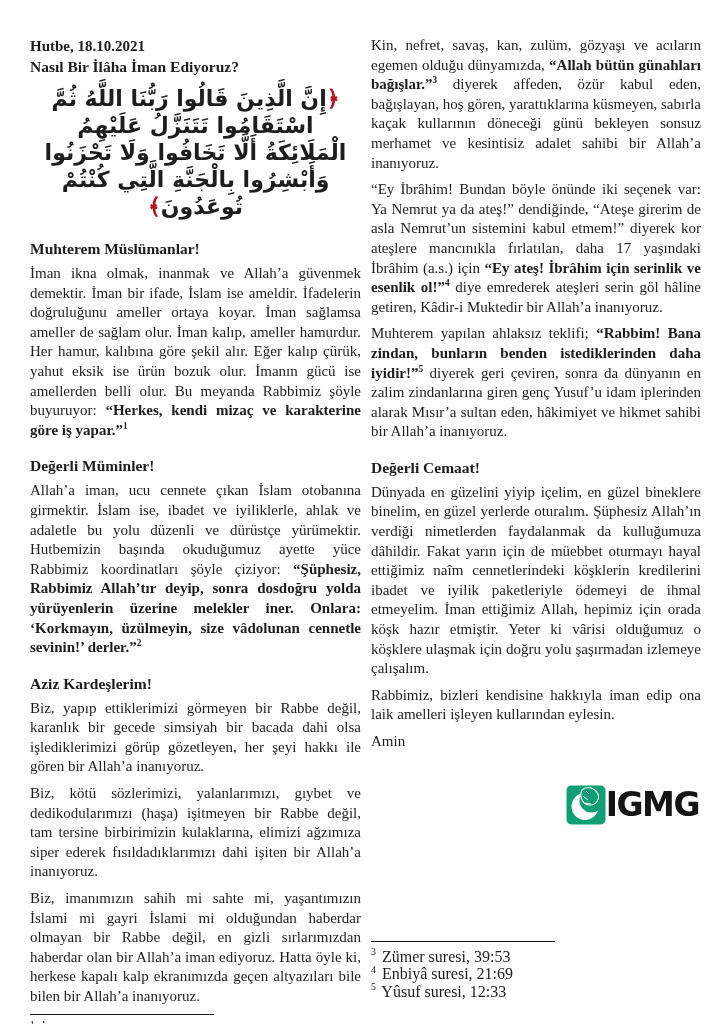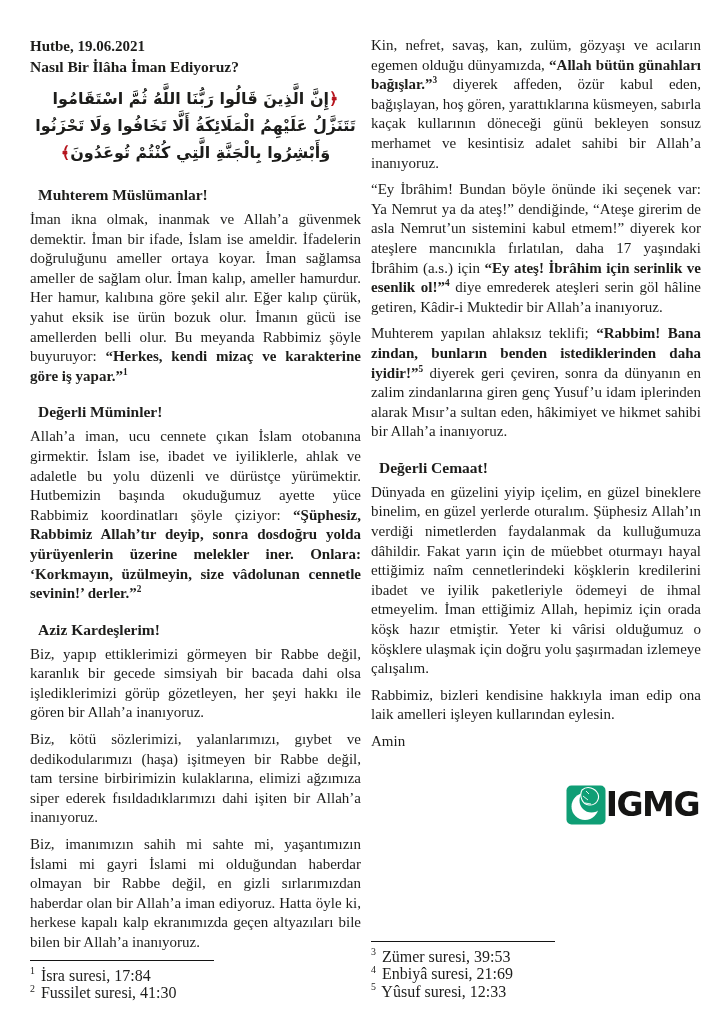--- a/index.html
+++ b/index.html
@@ -27,28 +27,28 @@
   .col-right{left:371px;width:330px;}
 
   .date{font-weight:bold;font-size:15px;line-height:20px;}
   .title{font-weight:bold;font-size:15.5px;line-height:21px;}
 
   .arabic{
     direction:rtl;
     text-align:center;
     font-family:"DejaVu Sans",sans-serif;
     font-weight:bold;
-    font-size:16px;
+    font-size:22px;
     line-height:27px;
     margin:8px 0 10px 0;
     padding:0 4px;
   }
   .red{color:var(--accent-red);}
 
-  .heading{font-weight:bold;font-size:15.5px;line-height:20px;margin:9px 0 5px 8px;}
+  .heading{font-weight:bold;font-size:15.5px;line-height:20px;margin:9px 0 5px 0;}
 
   p.body{
     font-size:15px;
     line-height:19.6px;
     text-align:justify;
     margin:0 0 7px 0;
   }
   .b{font-weight:bold;}
   sup{font-size:0.62em;vertical-align:super;line-height:0;}
 
@@ -66,21 +66,21 @@
     font-size:33px;
     letter-spacing:-1.5px;
     color:#151514;
   }
 </style>
 </head>
 <body>
 
 <div class="page">
   <div class="col col-left" id="col-left">
-      <div class="date">Hutbe, 19.06.2021</div>
+      <div class="date">Hutbe, 18.10.2021</div>
       <div class="title">Nasıl Bir İlâha İman Ediyoruz?</div>
       <div class="arabic" dir="rtl"><span class="red">﴿</span><span>إِنَّ الَّذِينَ قَالُوا رَبُّنَا اللَّهُ ثُمَّ اسْتَقَامُوا تَتَنَزَّلُ عَلَيْهِمُ الْمَلَائِكَةُ أَلَّا تَخَافُوا وَلَا تَحْزَنُوا وَأَبْشِرُوا بِالْجَنَّةِ الَّتِي كُنْتُمْ تُوعَدُونَ</span><span class="red">﴾</span></div>
       <div class="heading">Muhterem Müslümanlar!</div>
       <p class="body"><span>İman ikna olmak, inanmak ve Allah’a güvenmek demektir. İman bir ifade, İslam ise ameldir. İfadelerin doğruluğunu ameller ortaya koyar. İman sağlamsa ameller de sağlam olur. İman kalıp, ameller hamurdur. Her hamur, kalıbına göre şekil alır. Eğer kalıp çürük, yahut eksik ise ürün bozuk olur. İmanın gücü ise amellerden belli olur. Bu meyanda Rabbimiz şöyle buyuruyor: </span><span class="b">“Herkes, kendi mizaç ve karakterine göre iş yapar.”</span><sup class="b">1</sup></p>
       <div class="heading">Değerli Müminler!</div>
       <p class="body"><span>Allah’a iman, ucu cennete çıkan İslam otobanına girmektir. İslam ise, ibadet ve iyiliklerle, ahlak ve adaletle bu yolu düzenli ve dürüstçe yürümektir. Hutbemizin başında okuduğumuz ayette yüce Rabbimiz koordinatları şöyle çiziyor: </span><span class="b">“Şüphesiz, Rabbimiz Allah’tır deyip, sonra dosdoğru yolda yürüyenlerin üzerine melekler iner. Onlara: ‘Korkmayın, üzülmeyin, size vâdolunan cennetle sevinin!’ derler.”</span><sup class="b">2</sup></p>
       <div class="heading">Aziz Kardeşlerim!</div>
       <p class="body"><span>Biz, yapıp ettiklerimizi görmeyen bir Rabbe değil, karanlık bir gecede simsiyah bir bacada dahi olsa işlediklerimizi görüp gözetleyen, her şeyi hakkı ile gören bir Allah’a inanıyoruz.</span></p>
       <p class="body"><span>Biz, kötü sözlerimizi, yalanlarımızı, gıybet ve dedikodularımızı (haşa) işitmeyen bir Rabbe değil, tam tersine birbirimizin kulaklarına, elimizi ağzımıza siper ederek fısıldadıklarımızı dahi işiten bir Allah’a inanıyoruz.</span></p>
       <p class="body"><span>Biz, imanımızın sahih mi sahte mi, yaşantımızın İslami mi gayri İslami mi olduğundan haberdar olmayan bir Rabbe değil, en gizli sırlarımızdan haberdar olan bir Allah’a iman ediyoruz. Hatta öyle ki, herkese kapalı kalp ekranımızda geçen altyazıları bile bilen bir Allah’a inanıyoruz.</span></p>

